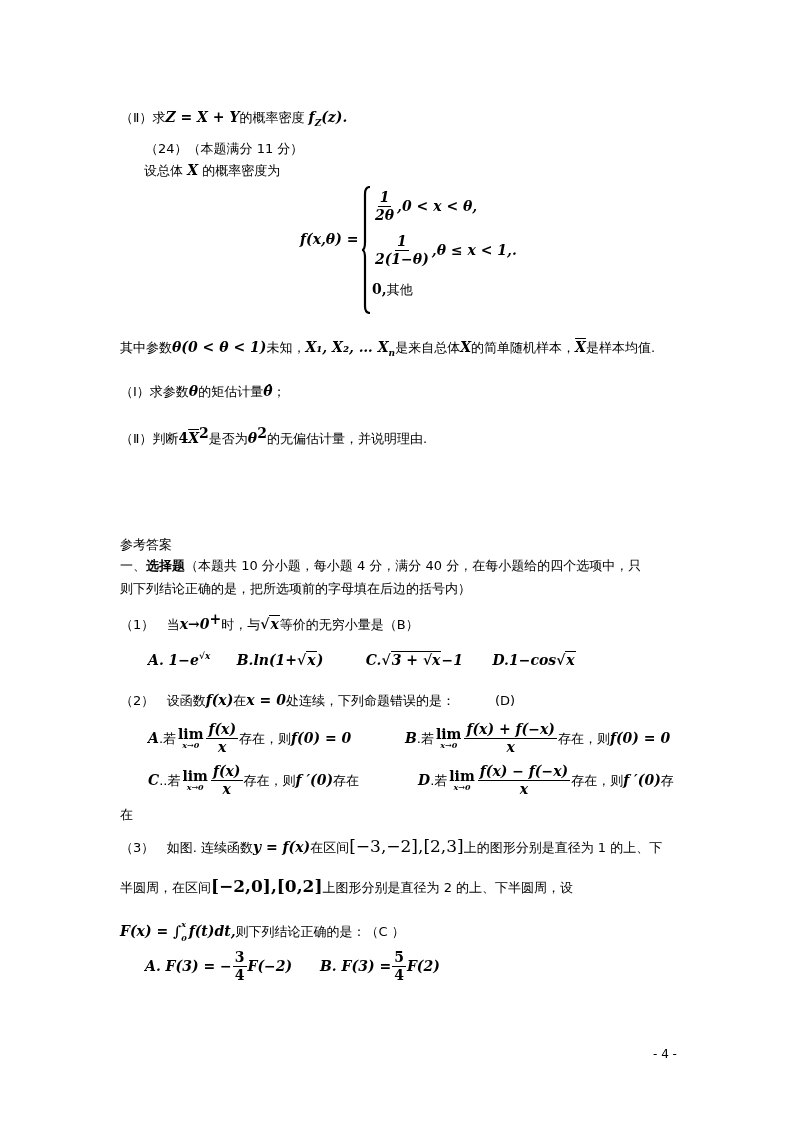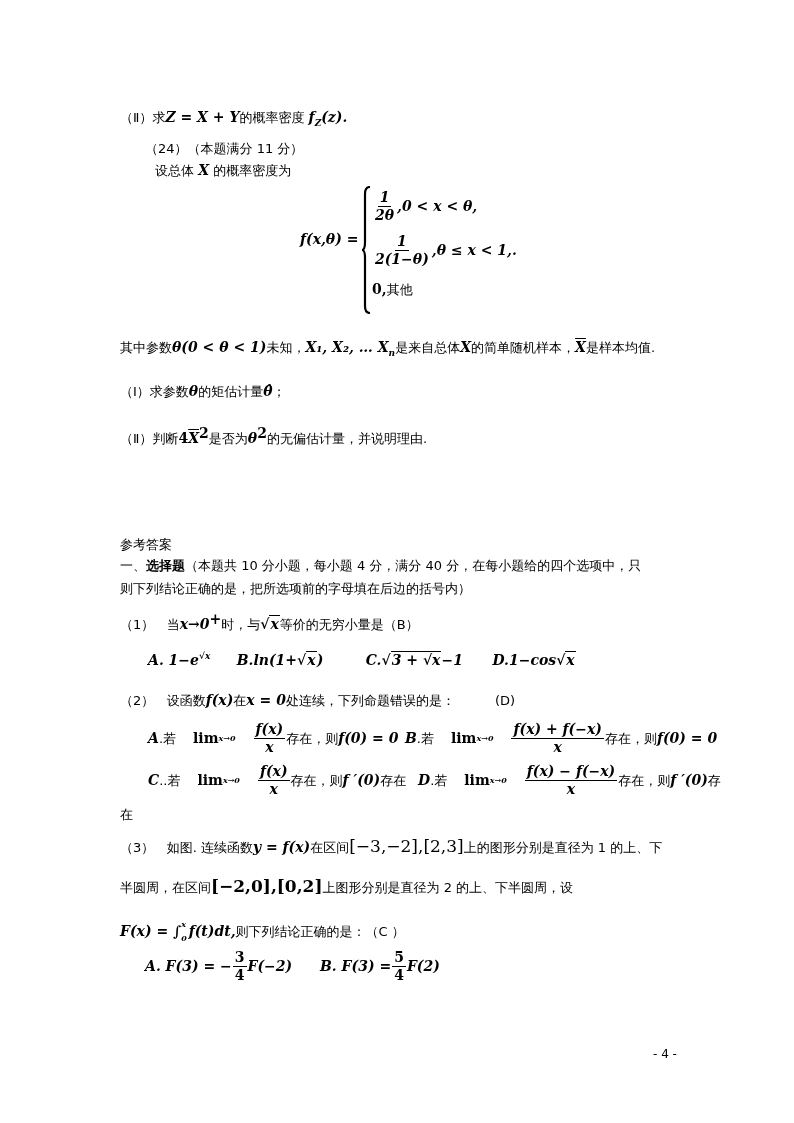--- a/index.html
+++ b/index.html
@@ -4,40 +4,40 @@
 <style>
   html, body { margin:0; padding:0; background:#fff; }
   body { width:794px; height:1123px; position:relative; overflow:hidden;
          font-family:"DejaVu Sans", sans-serif; font-size:13px; color:#000; }
   .abs { position:absolute; white-space:nowrap; line-height:1; }
   .m { font-family:"DejaVu Serif", serif; font-weight:bold; font-style:italic; font-size:14px; }
   .mu { font-family:"DejaVu Serif", serif; font-weight:bold; font-size:14px; }
   .frac { display:inline-flex; flex-direction:column; align-items:center; vertical-align:middle; margin:0 1px; }
   .frac .num { border-bottom:1.3px solid #000; padding:0 2px 1px; line-height:1.05; }
   .frac .den { padding:1px 2px 0; line-height:1.05; }
-  .lim { display:inline-flex; flex-direction:row; align-items:center; vertical-align:middle; margin:0 17px; }
+  .lim { display:inline-flex; flex-direction:column; align-items:center; vertical-align:middle; margin:0 2px; }
   .lim .lw { font-family:"DejaVu Serif", serif; font-weight:bold; font-size:14px; line-height:1; }
   .lim .ls { font-family:"DejaVu Serif", serif; font-weight:bold; font-style:italic; font-size:8px; line-height:1; }
   .sqrt { display:inline-block; }
   .sqrt .rad { border-top:1.3px solid #000; padding:0 1px; }
   .big-bracket { font-family:"DejaVu Serif", serif; font-weight:normal; font-size:22px; }
   .overline { text-decoration:overline; }
   sup { font-size:9px; }
   sub { font-size:9px; }
 </style>
 </head>
 <body>
 
 <div class="abs" style="left:120px; top:110px;">
   <span>（Ⅱ）求</span><span class="m">Z = X + Y</span><span>的概率密度</span>
   <span class="m"><span>f</span><sub>Z</sub><span>(z).</span></span>
 </div>
 
 <div class="abs" style="left:132px; top:142px;margin-left:13px;">（24）（本题满分 11 分）</div>
-<div class="abs" style="left:155px; top:163px;">
+<div class="abs" style="left:144px; top:163px;">
   <span>设总体</span>
   <span class="m">X</span>
   <span>的概率密度为</span>
 </div>
 
 <div class="abs m" style="left:300px; top:232px;">f(x,θ) =</div>
 <svg class="abs" style="left:362px; top:186px;" width="10" height="128" viewBox="0 0 10 128">
   <path d="M8 1 Q3 1 3 8 L3 56 Q3 64 0 64 Q3 64 3 72 L3 120 Q3 127 8 127" fill="none" stroke="#000" stroke-width="2.2"></path>
 </svg>
 <div class="abs m" style="left:372px; top:190px; display:flex; align-items:center;">

